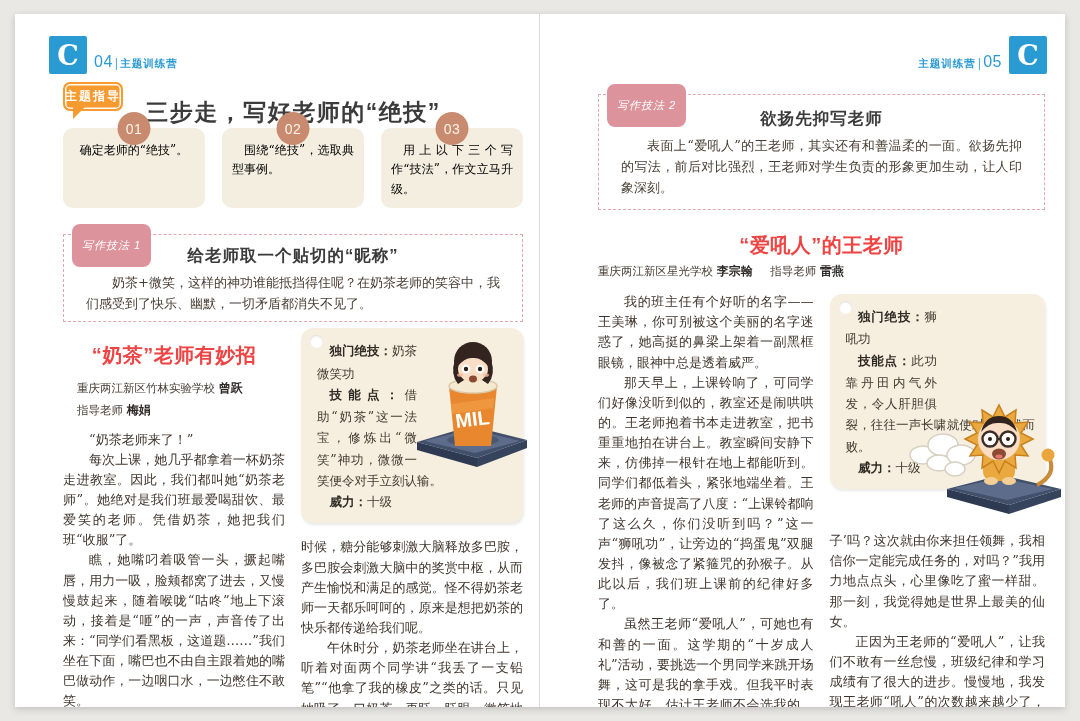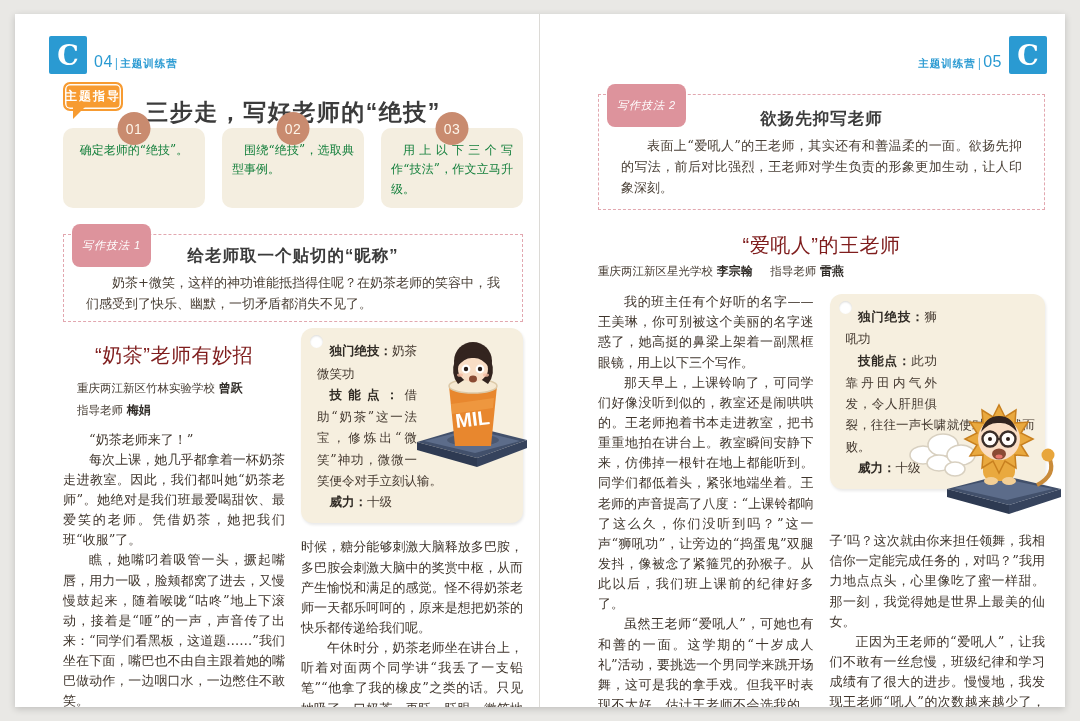--- a/index.html
+++ b/index.html
@@ -63,21 +63,21 @@
   }
   .step-num {
     position:absolute; top:-16px; left:50%; transform:translateX(-50%);
     width:33px; height:33px; border-radius:50%;
     background:var(--step-circle,#c98b6f); color:#fdf4e8;
     font-size:14px; display:flex; align-items:center; justify-content:center;
     letter-spacing:.5px;
   }
   .step p {
     font-family:"DejaVu Serif",serif; font-size:12px; line-height:1.62;
-    color:#15803d; text-indent:1em; text-align:justify;
+    color:#000000; text-indent:1em; text-align:justify;
   }
   .step.first p { text-indent:0; text-align:center; }
 
   
   .technique-box {
     position:relative; margin-top:26px;
     border:1.6px dashed var(--dashed-border,#e2a7af);
     padding:10px 22px 7px;
   }
   .tb2 { margin-top:16px; padding:13px 22px 11px; }
@@ -88,21 +88,21 @@
   }
   .tech-title { text-align:center; font-size:16.5px; font-weight:800; color:#3b3b3b; margin-bottom:5px; letter-spacing:1px; }
   .tech-body {
     font-family:"DejaVu Serif",serif; font-size:13px; line-height:1.62;
     text-indent:2em; text-align:justify; color:#473d33;
   }
 
   
   .essay-cols { display:flex; gap:16px; margin-top:6px; }
   .ecol { flex:1; min-width:0; }
-  .essay-title { text-align:center; font-size:20px; font-weight:400; color:#7f1d1d; margin:14px 0 9px; letter-spacing:.5px; }
+  .essay-title { text-align:center; font-size:20px; font-weight:700; color:#ef4444; margin:14px 0 9px; letter-spacing:.5px; }
   .essay-title.wide { margin:22px 0 4px; }
   .authors {
     font-family:"DejaVu Serif",serif; font-size:11.5px; color:#4a4037;
     line-height:1.8; padding-left:14px; margin-bottom:8px;
   }
   .authors b, .authors2 b { font-family:"Liberation Sans",sans-serif; font-size:12px; color:#2e2a26; }
   .authors2 {
     font-family:"DejaVu Serif",serif; font-size:11.5px; color:#4a4037;
     text-align:left; margin-bottom:12px;
   }
@@ -271,21 +271,21 @@
       <p class="authors2">
         <span>重庆两江新区星光学校</span>
         <b>李宗翰</b>
         <span class="mentor-gap">指导老师</span>
         <b>雷燕</b>
       </p>
 
       <div class="essay-cols">
 
         <div class="ecol">
-          <p class="para">我的班主任有个好听的名字——王美琳，你可别被这个美丽的名字迷惑了，她高挺的鼻梁上架着一副黑框眼镜，用上以下三个写作。</p>
+          <p class="para">我的班主任有个好听的名字——王美琳，你可别被这个美丽的名字迷惑了，她高挺的鼻梁上架着一副黑框眼镜，眼神中总是透着威严。</p>
           <p class="para">那天早上，上课铃响了，可同学们好像没听到似的，教室还是闹哄哄的。王老师抱着书本走进教室，把书重重地拍在讲台上。教室瞬间安静下来，仿佛掉一根针在地上都能听到。同学们都低着头，紧张地端坐着。王老师的声音提高了八度：“上课铃都响了这么久，你们没听到吗？”这一声“狮吼功”，让旁边的“捣蛋鬼”双腿发抖，像被念了紧箍咒的孙猴子。从此以后，我们班上课前的纪律好多了。</p>
           <p class="para">虽然王老师“爱吼人”，可她也有和善的一面。这学期的“十岁成人礼”活动，要挑选一个男同学来跳开场舞，这可是我的拿手戏。但我平时表现不太好，估计王老师不会选我的。没想到王老师却轻声鼓励我说：“宗翰，你不是班上的舞蹈‘小王</p>
         </div>
 
         <div class="ecol">
           <div class="skill-card c2">
             <span class="pin"></span>
             <div class="card-text">
               <div class="float-spacer fs-lion"></div>
               <p><b>独门绝技：</b><span>狮吼功</span></p>

